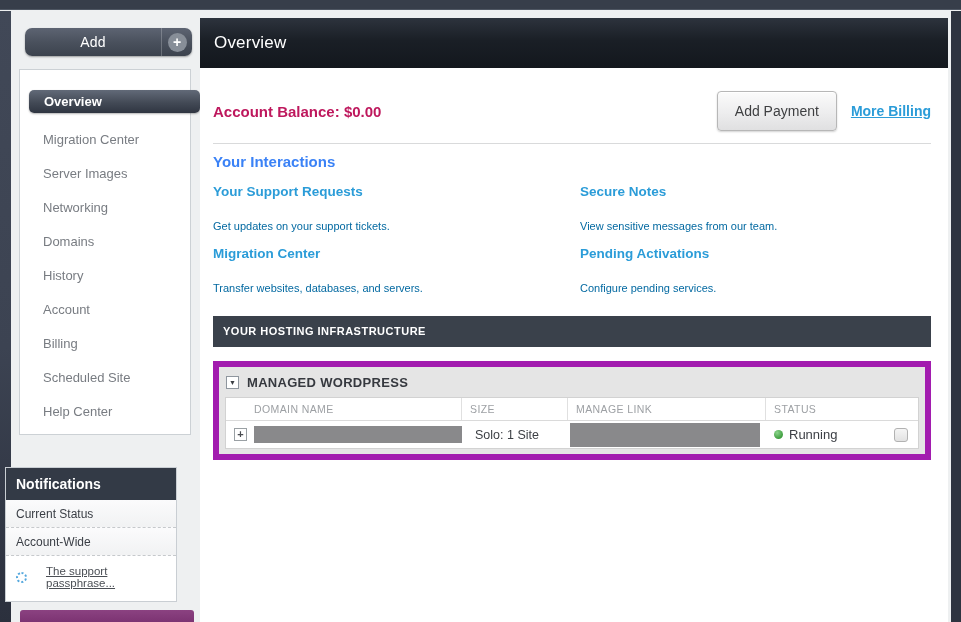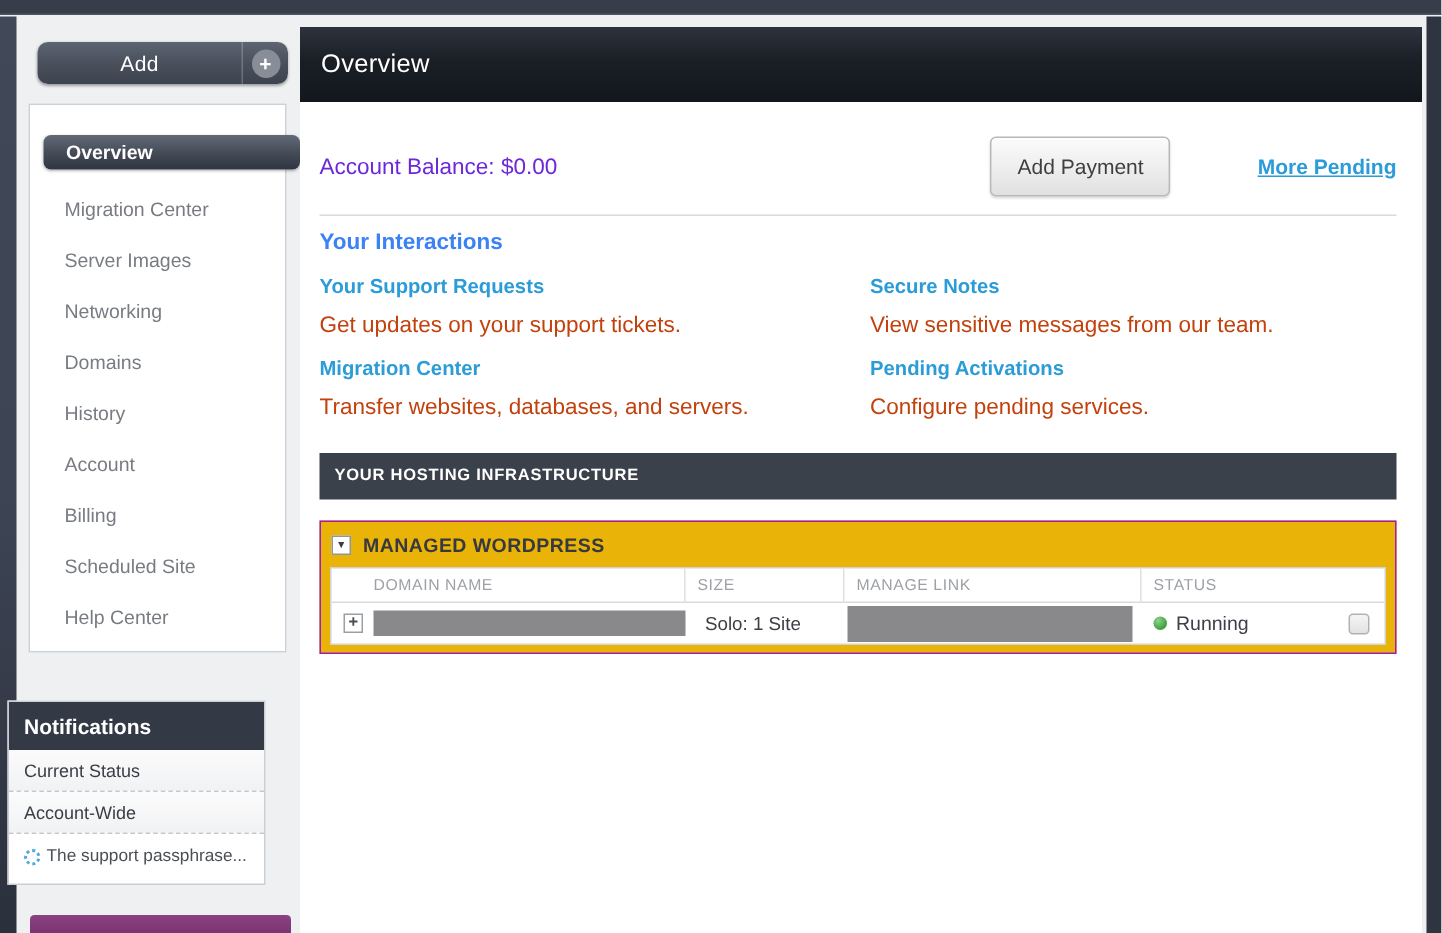--- a/index.html
+++ b/index.html
@@ -40,59 +40,59 @@
     box-shadow:0 1px 2px rgba(0,0,0,.3); }
 
   .notif-panel { position:absolute; left:5px; top:467px; width:172px;
     background:#fff; border:1px solid #c9ced3; }
   .notif-header { height:32px; line-height:32px; padding-left:10px;
     background:#333a46; color:#fff; font-size:14px; font-weight:bold; }
   .notif-row { padding:7px 10px 6px; font-size:12px; font-weight:normal; color:#3a3e45;
     background:linear-gradient(180deg,#fbfbfc,#f1f2f3);
     border-bottom:1px dashed #c6c9cc; cursor:pointer; }
   .notif-msg { padding:9px 10px 12px; font-size:11.5px; color:#4b4f55;
-    display:flex; align-items:center; gap:4px; cursor:pointer; }
+    display:flex; align-items:center; gap:19px; cursor:pointer;text-decoration:underline; }
   .spinner-icon { width:11px; height:11px; flex:0 0 auto;
     border:2px dotted #53a7dd; border-radius:50%; }
 
   .purple-bar { position:absolute; left:20px; top:610px; width:174px; height:14px;
     border-radius:3px 3px 0 0;
     background:linear-gradient(180deg,#8b4281 0%,#7a3170 100%); cursor:pointer; }
 
   
   .main-header { position:absolute; left:200px; top:18px; width:748px; height:50px;
     line-height:50px; padding-left:14px; color:#fff; font-size:17px; letter-spacing:.2px;
     background:linear-gradient(180deg,#2d333d 0%,#1a1f26 45%,#13171d 100%); }
   .main-content { position:absolute; left:200px; top:68px; width:748px; height:554px;
     background:#fff; padding:0 17px 0 13px; }
 
   .balance-row { margin-top:21px; height:44px; display:flex; align-items:center; }
-  .balance { font-size:15px; font-weight:normal; color:#6d28d9; }
-  .balance-actions { margin-left:auto; display:flex; align-items:center;gap:44px; }
+  .balance { font-size:15px; font-weight:bold; color:#be185d; }
+  .balance-actions { margin-left:auto; display:flex; align-items:center; }
   .add-payment-btn { padding:11px 17px; font-size:14px; color:#3e3f41;
     font-family:"Liberation Sans",sans-serif; cursor:pointer;
     background:linear-gradient(180deg,#fbfbfb 0%,#ededee 55%,#e0e0e1 100%);
     border:1px solid #b7b7b7; border-radius:4px;
     box-shadow:0 1px 2px rgba(0,0,0,.18), inset 0 1px 0 #fff; }
   .more-details { margin-left:14px; color:#2b9cd8; font-size:14px; font-weight:600;
     text-decoration:underline; cursor:pointer; }
 
   .divider { border:none; border-top:1px solid #d9dadb; margin-top:10px; }
 
   .interactions-title { margin-top:9px; font-size:15px; font-weight:bold; color:#3b82f6; }
   .links-grid { display:grid; grid-template-columns:367px 1fr; }
   .link-item { margin-top:12px; }
   .link-item .link { color:#2b9cd8; font-size:13.5px; font-weight:bold;
     text-decoration:none; cursor:pointer; display:inline-block; }
-  .link-item .desc { margin-top:8px; font-size:15px; color:#c2410c; }
+  .link-item .desc { margin-top:20px; font-size:11px; color:#0369a1; }
 
   .infra-bar { margin-top:22px; height:31px; line-height:31px; padding-left:10px;
     background:#3a414b; color:#fff; font-size:11px; font-weight:bold; letter-spacing:.5px; }
 
-  .mw-panel { margin-top:14px; background:#eab308; border:1px solid #a21caf;
+  .mw-panel { margin-top:14px; background:#e5e5e5; border:6px solid #a21caf;
     padding:5px 6px 5px; }
   .mw-header { display:flex; align-items:center; gap:8px; padding:3px 1px 7px 1px; cursor:pointer; }
   .toggle-box { width:13px; height:13px; background:#fff; border:1px solid #8f969e;
     color:#3a3d42; font-size:7px; line-height:11px; text-align:center; flex:0 0 auto; }
   .mw-title { font-size:13px; font-weight:bold; color:#36393f; letter-spacing:.3px; }
   .mw-table { background:#fff; border:1px solid #d2d2d2; }
   .t-head { display:flex; height:23px; align-items:center; border-bottom:1px solid #dadada; }
   .t-head .th { font-size:10.5px; color:#9da0a4; letter-spacing:.4px;
     border-right:1px solid #e0e0e0; height:100%; display:flex; align-items:center; }
   .t-head .th:last-child { border-right:none; }
@@ -158,21 +158,21 @@
 
 <div class="main-content">
 
   <div class="balance-row">
     <div class="balance">
       <span>Account Balance:</span>
       <span>$0.00</span>
     </div>
     <div class="balance-actions">
       <button class="add-payment-btn">Add Payment</button>
-      <a class="more-details">More Pending</a>
+      <a class="more-details">More Billing</a>
     </div>
   </div>
 
   <hr class="divider">
 
   <div class="interactions-title">Your Interactions</div>
 
   <div class="links-grid">
     <div class="link-item">
       <a class="link">Your Support Requests</a>

